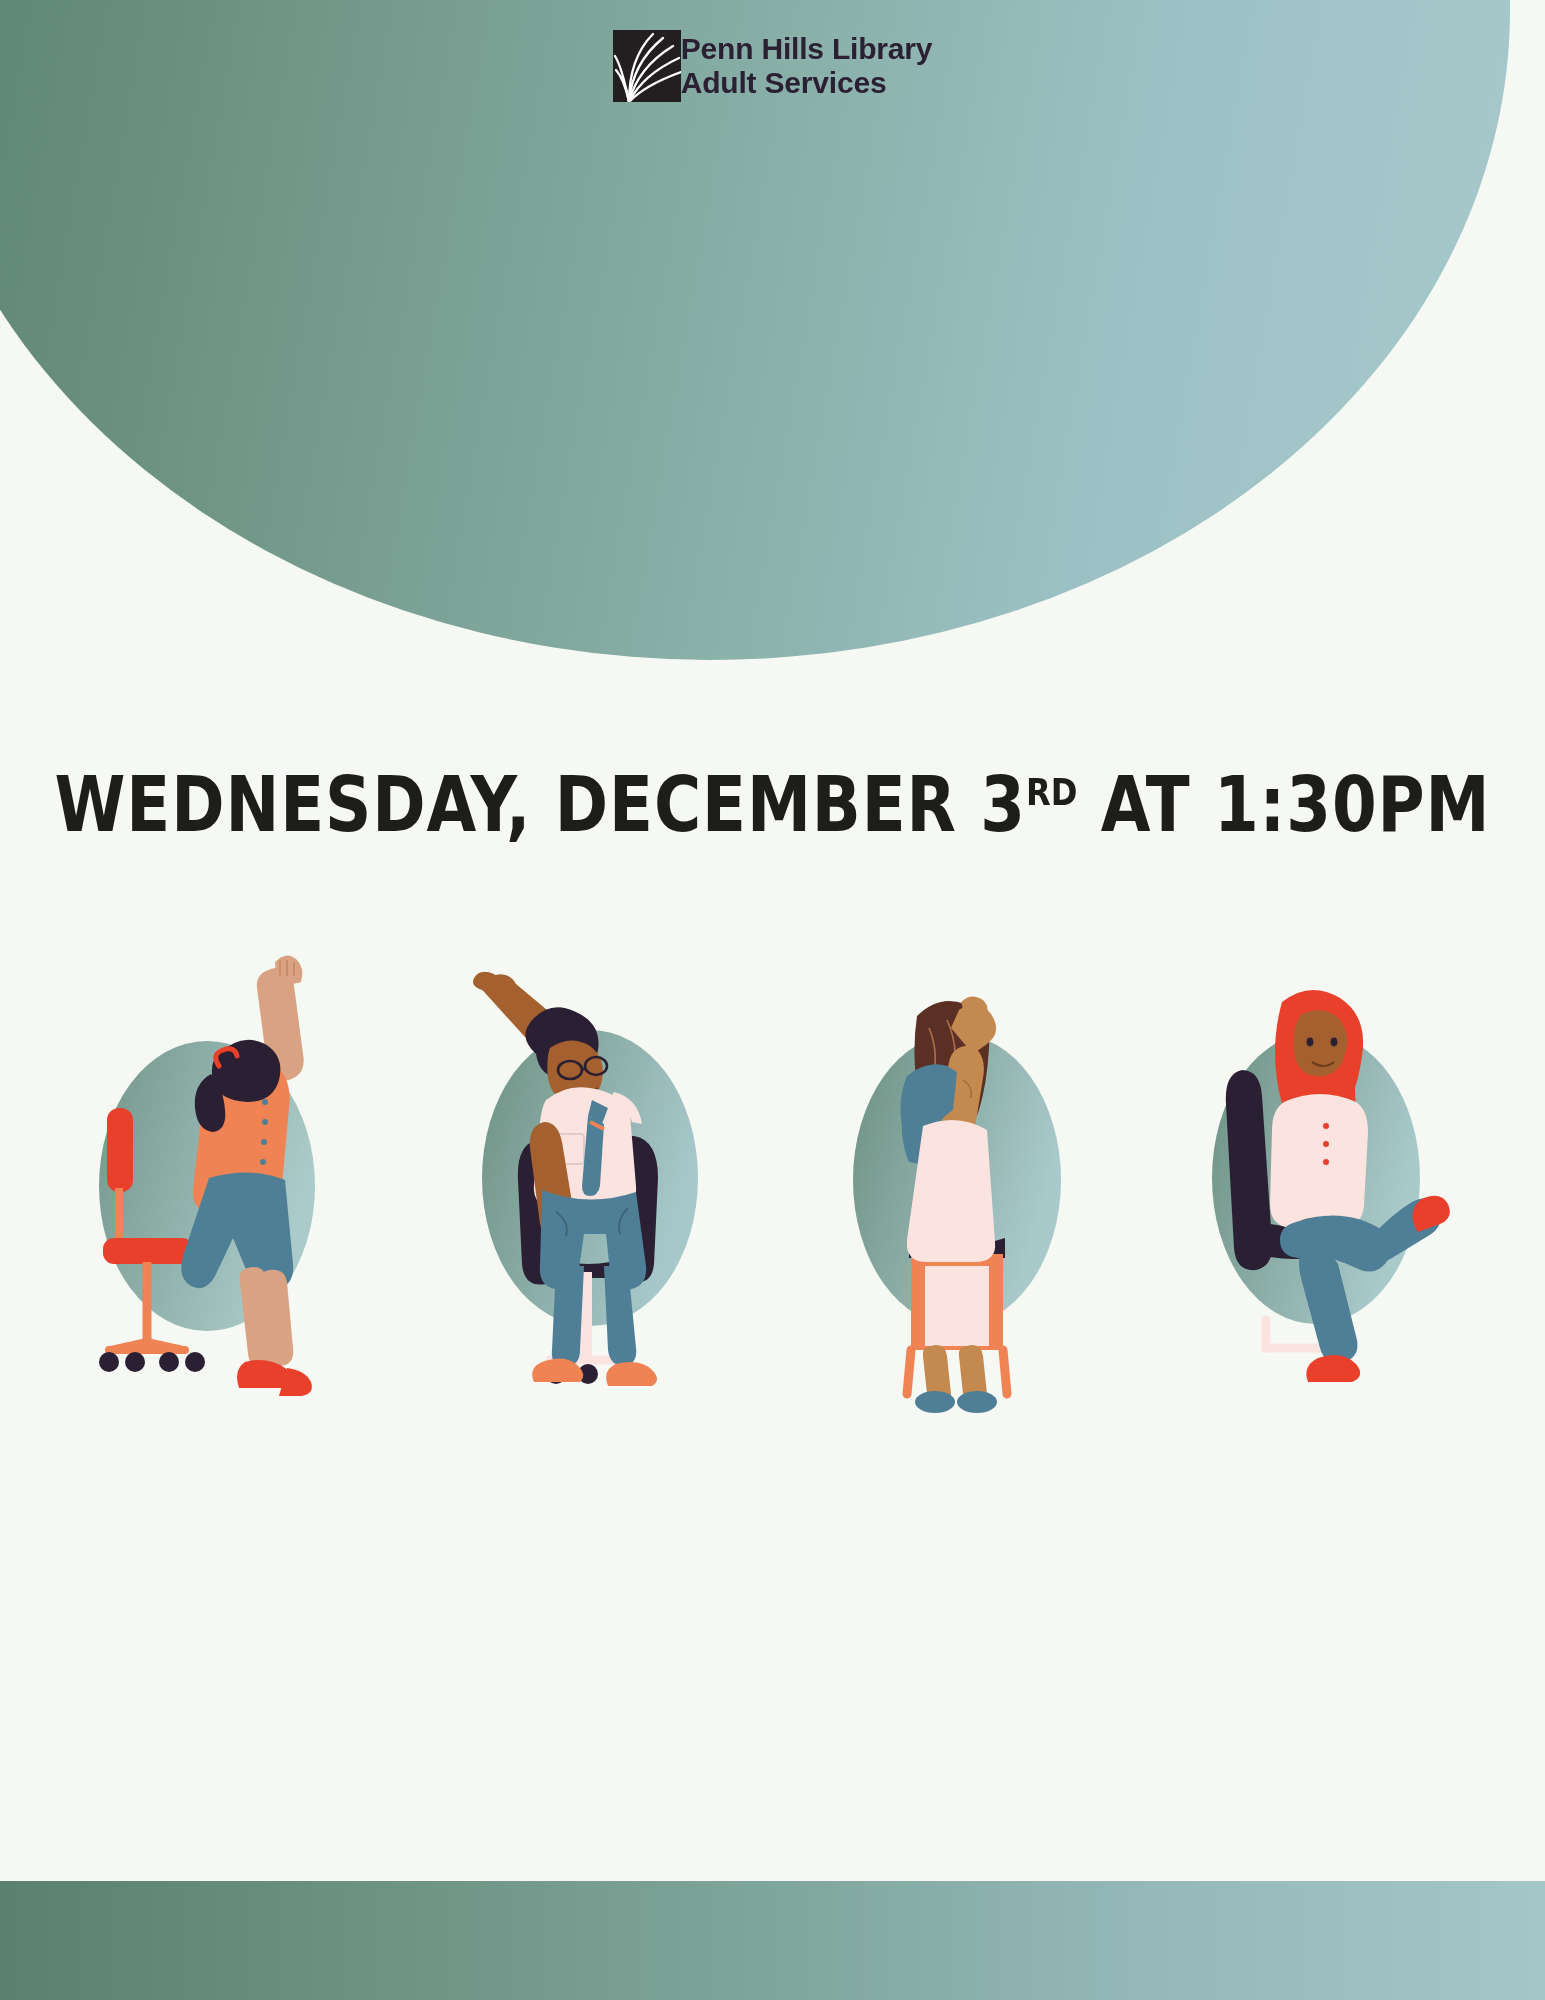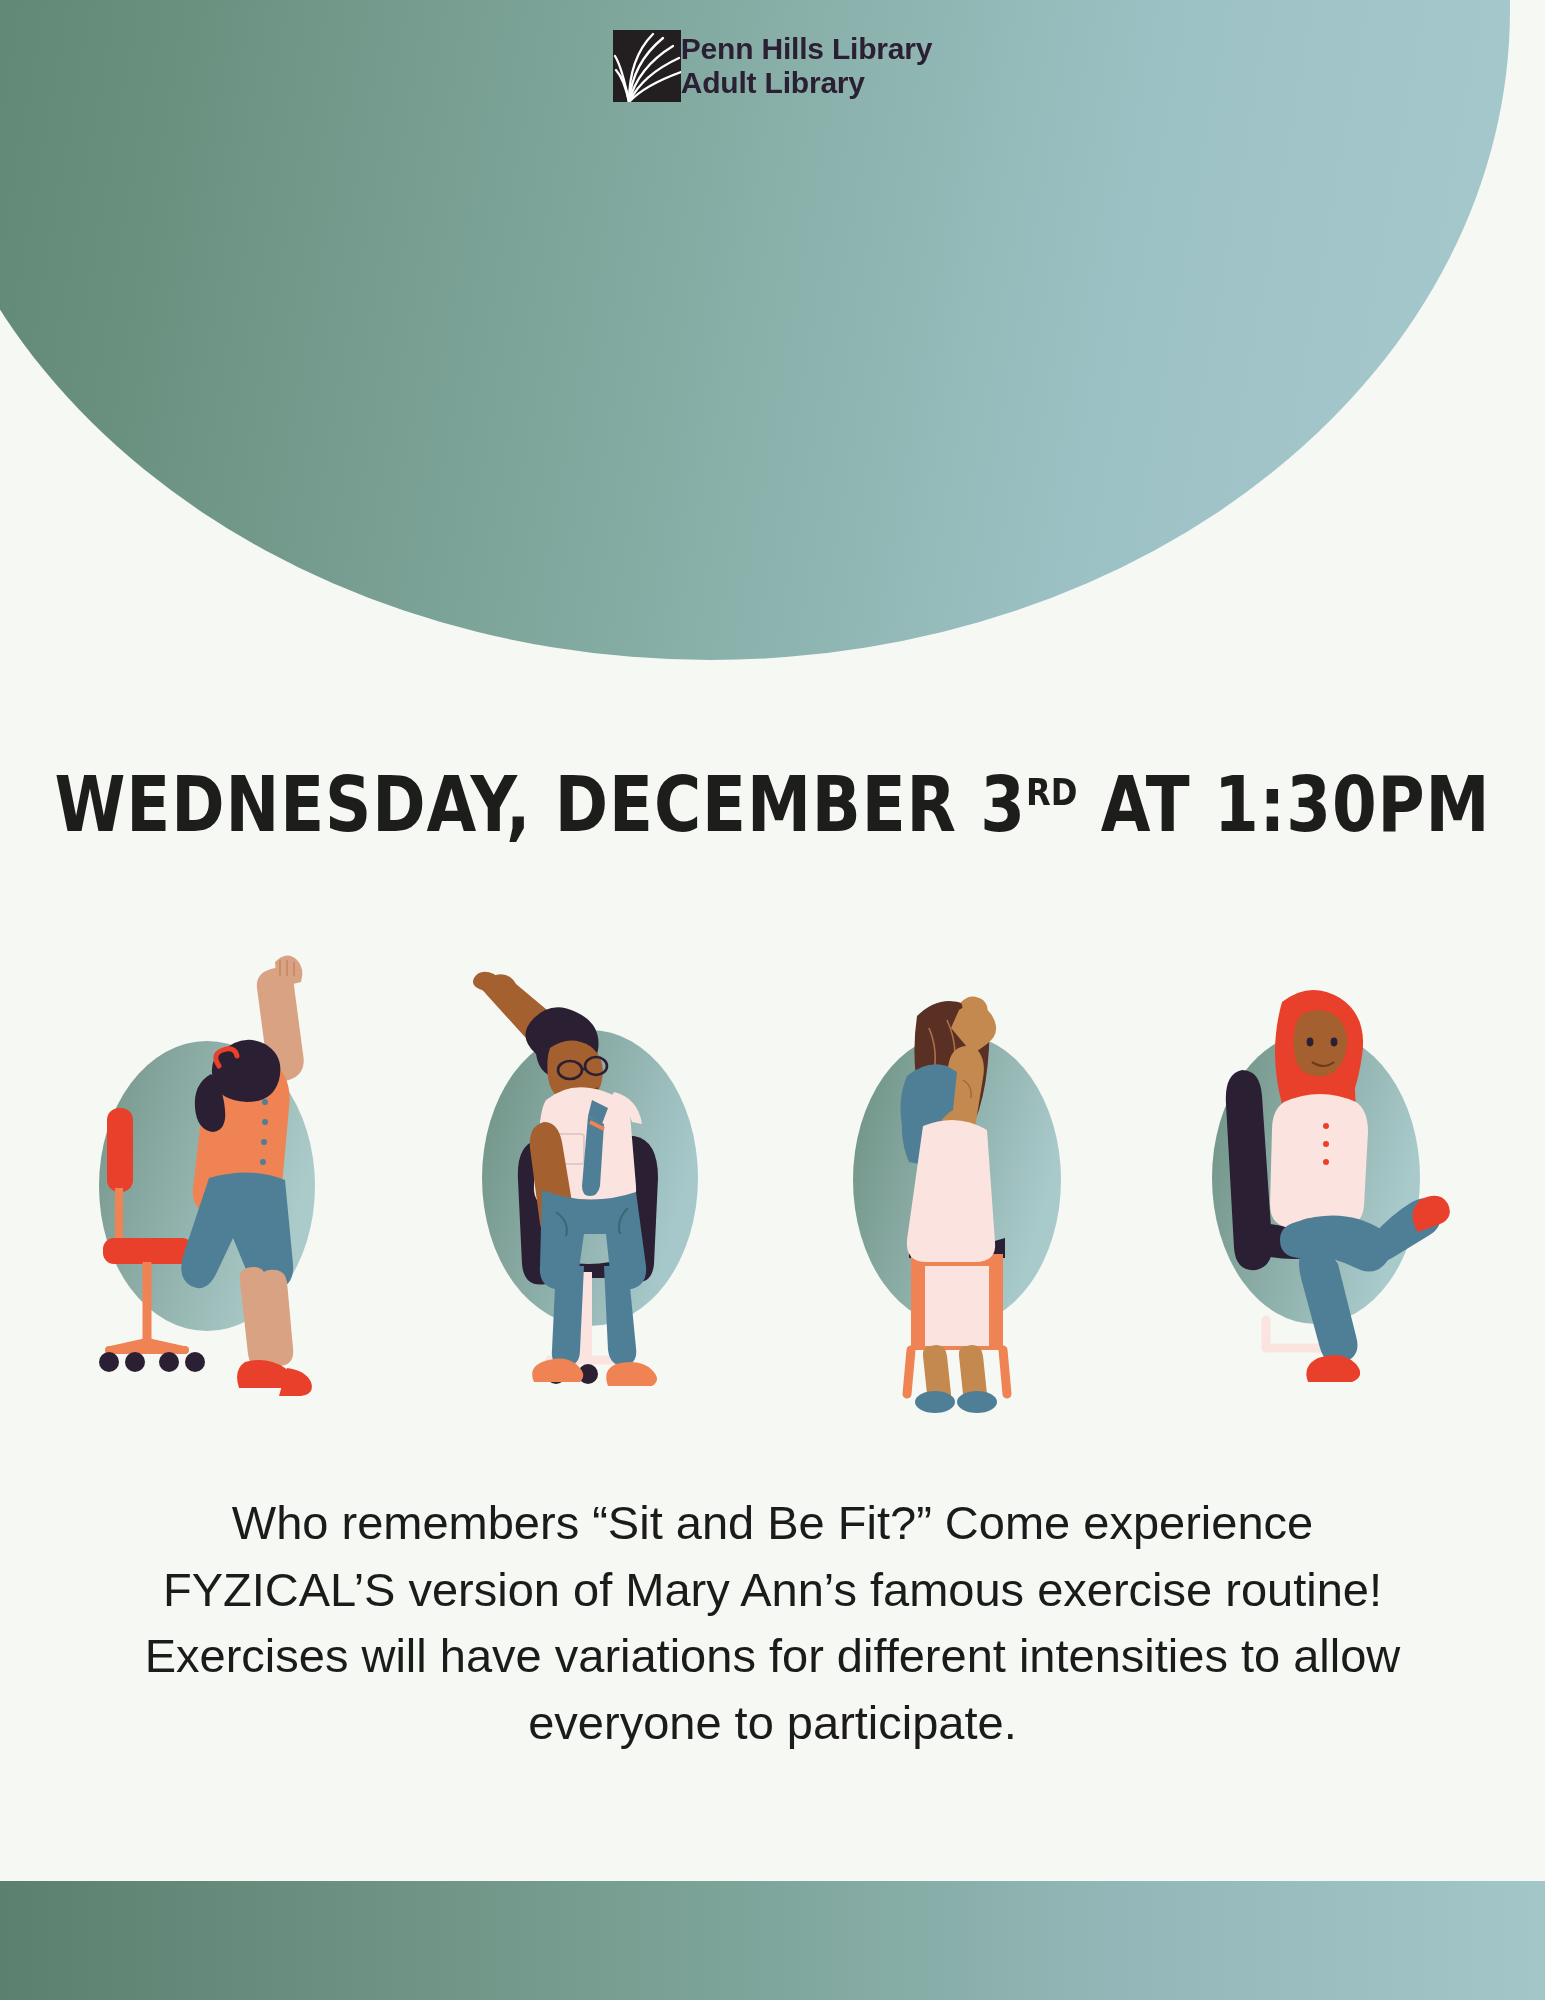--- a/index.html
+++ b/index.html
@@ -94,21 +94,21 @@
         <path d="M16 72 C18 48 28 26 50 8"></path>
         <path d="M16 72 C21 52 34 32 60 16"></path>
         <path d="M16 72 C24 56 40 40 66 28"></path>
         <path d="M16 72 C27 60 46 50 68 42"></path>
         <path d="M16 72 C12 52 8 36 2 26"></path>
         <path d="M16 72 C13 58 10 48 3 40"></path>
       </g>
     </svg>
     <div class="logo-text">
       <span class="logo-line1">Penn Hills Library</span>
-      <span class="logo-line2">Adult Library</span>
+      <span class="logo-line2">Adult Services</span>
     </div>
   </div>
 
 
   <div class="datetime"><span>WEDNESDAY, DECEMBER 3</span><sup>RD</sup><span> AT 1:30PM</span></div>
 
   <div class="illus-row">
 
     <div class="illus">
       <svg viewBox="0 0 300 470">
@@ -301,15 +301,14 @@
 
         <path d="M126 302 q26 -6 36 12 l18 72 q6 20 -12 26 q-18 6 -24 -14 l-18 -66 q-6 -22 0 -30 Z" fill="#4f7f97"></path>
 
         <path d="M244 250 q20 -10 28 4 q6 14 -8 20 l-22 8 q-12 -18 2 -32 Z" fill="#e8402a"></path>
         <path d="M142 408 q24 -8 38 6 q10 12 -4 18 l-44 0 q-6 -16 10 -24 Z" fill="#e8402a"></path>
       </svg>
     </div>
 
   </div>
 
-  <div class="blurb">Who remembers “Sit and Be Fit?” Come experience FYZICAL’S version of Mary Ann’s famous exercise routine! Exercises will have variations for different intensities to allow everyone to participate.</div>
 
 </div>
 
 </body></html>

